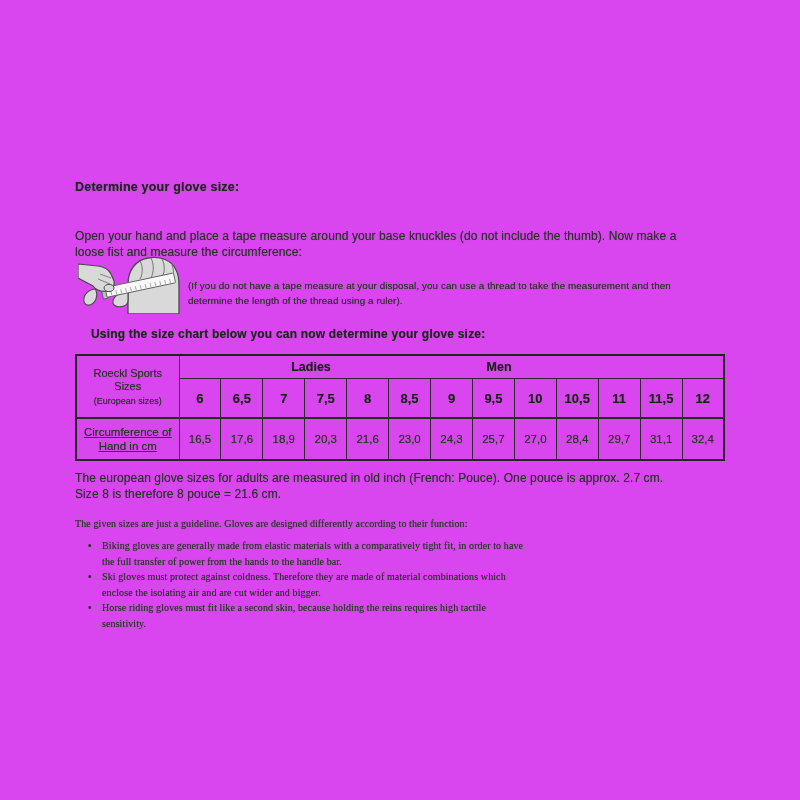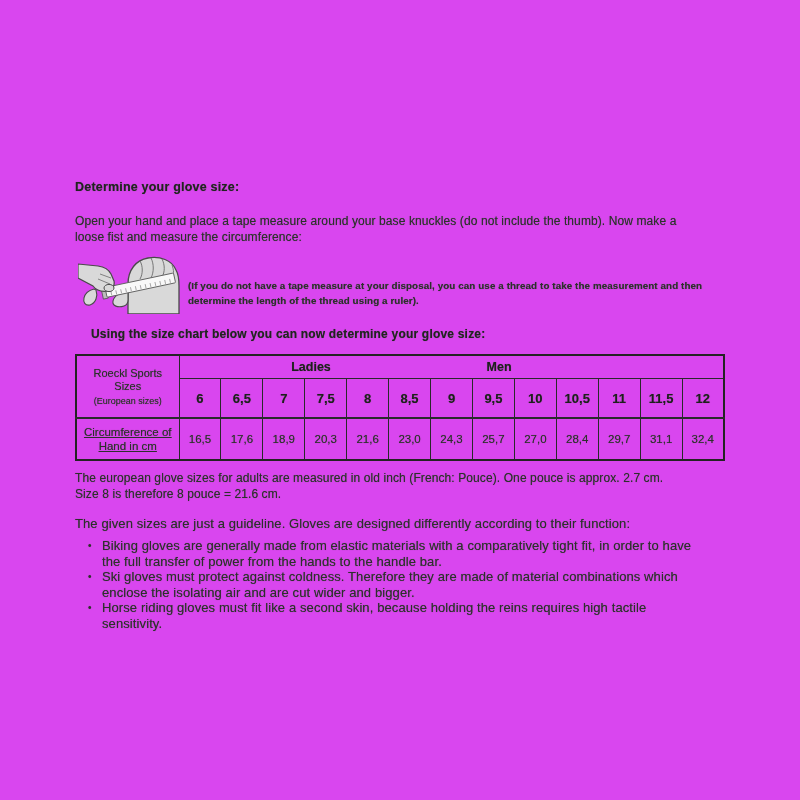--- a/index.html
+++ b/index.html
@@ -7,21 +7,21 @@
     position:relative; width:800px; height:800px; background:#d946ef;
     font-family:"Liberation Sans", sans-serif;
     color:#2e2e2e; overflow:hidden;
     text-shadow:0 0 0.7px rgba(80,80,80,0.85);
   }
   .abs { position:absolute; }
   .heading1 { font-size:12.5px; font-weight:bold; letter-spacing:0.2px; color:#222; }
   .heading2 { font-size:12px;  font-weight:bold; letter-spacing:0.2px; color:#222; }
   .body-line  { font-size:12px;  line-height:16px; letter-spacing:0.1px; white-space:nowrap; }
   .note-line  { font-size:9.8px; line-height:14.5px; letter-spacing:0.1px; white-space:nowrap; }
-  .small-line { font-size:13px; line-height:15.5px; letter-spacing:0.1px; white-space:nowrap; }
+  .small-line { font-size:10px; line-height:15.5px; letter-spacing:0.1px; white-space:nowrap;font-family:Liberation Serif, serif; }
 
   
   table.size-table { border-collapse:collapse; table-layout:fixed; border:2px solid #232323; }
   table.size-table td { border:1px solid #2a2a2a; text-align:center; vertical-align:middle; padding:0; }
   tr.r1 td { height:22px; }
   tr.r2 td { height:38px; font-weight:bold; font-size:13px; color:#1e1e1e; }
   tr.r3 td { height:40px; font-size:11.5px; border-top-width:2px; }
   td.corner { border-right-width:2px; }
   .corner-main { font-size:11px; line-height:13px; white-space:pre-line; }
   .corner-sub  { font-size:9px;  line-height:12px; margin-top:2px; }
@@ -37,21 +37,21 @@
   .bullet-dot  { width:14px; flex:0 0 14px; font-size:10px; line-height:15.5px; text-align:left; }
   .bullet-text { flex:1; }
 </style>
 </head>
 <body>
 
 <div class="page">
 
   <div class="abs heading1" style="left:75px; top:180px;">Determine your glove size:</div>
 
-  <div class="abs" style="left:75px; top:213px;">
+  <div class="abs" style="left:75px; top:228px;">
     <div class="body-line">Open your hand and place a tape measure around your base knuckles (do not include the thumb). Now make a</div>
     <div class="body-line">loose fist and measure the circumference:</div>
   </div>
 
   <div class="abs" style="left:78px; top:248px; width:104px; height:66px;">
     <svg width="104" height="66" viewBox="0 0 104 66">
 
       <path d="M50,66 L50,36 C50,22 58,12 70,10 C82,8 94,12 98,22 C101,27 101,32 101,38 L101,66 Z" fill="#d9d9d9" stroke="#4a4a4a" stroke-width="1.3"></path>
 
       <path d="M62,13 C65,18 65,26 62,31 M73,10 C76,16 76,24 73,30 M84,11 C87,17 87,24 84,29 M94,17 C96,22 96,27 94,31" fill="none" stroke="#6a6a6a" stroke-width="0.9"></path>
@@ -65,21 +65,21 @@
       </g>
 
       <path d="M0,16 L20,18 C27,19 31,22 33,26 L36,33 C37,38 34,42 30,43 C24,44 18,42 15,38 L0,30 Z" fill="#d9d9d9" stroke="#4a4a4a" stroke-width="1.2"></path>
       <path d="M22,26 L33,30 M20,31 L32,36" fill="none" stroke="#6a6a6a" stroke-width="0.8"></path>
       <ellipse cx="31" cy="40" rx="5" ry="3.6" fill="#d9d9d9" stroke="#4a4a4a" stroke-width="1"></ellipse>
 
       <path d="M18,42 C20,48 18,55 12,57 C7,58 5,54 6,50 C7,45 12,42 16,41 Z" fill="#d9d9d9" stroke="#4a4a4a" stroke-width="1.1"></path>
     </svg>
   </div>
 
-  <div class="abs" style="left:188px; top:279px;font-weight:bold;">
+  <div class="abs" style="left:188px; top:279px;">
     <div class="note-line">(If you do not have a tape measure at your disposal, you can use a thread to take the measurement and then</div>
     <div class="note-line">determine the length of the thread using a ruler).</div>
   </div>
 
   <div class="abs heading2" style="left:91px; top:327px;">Using the size chart below you can now determine your glove size:</div>
 
   <table class="size-table abs" style="left:75px; top:354px; width:650px;">
     <colgroup>
       <col style="width:103px">
       <col>

